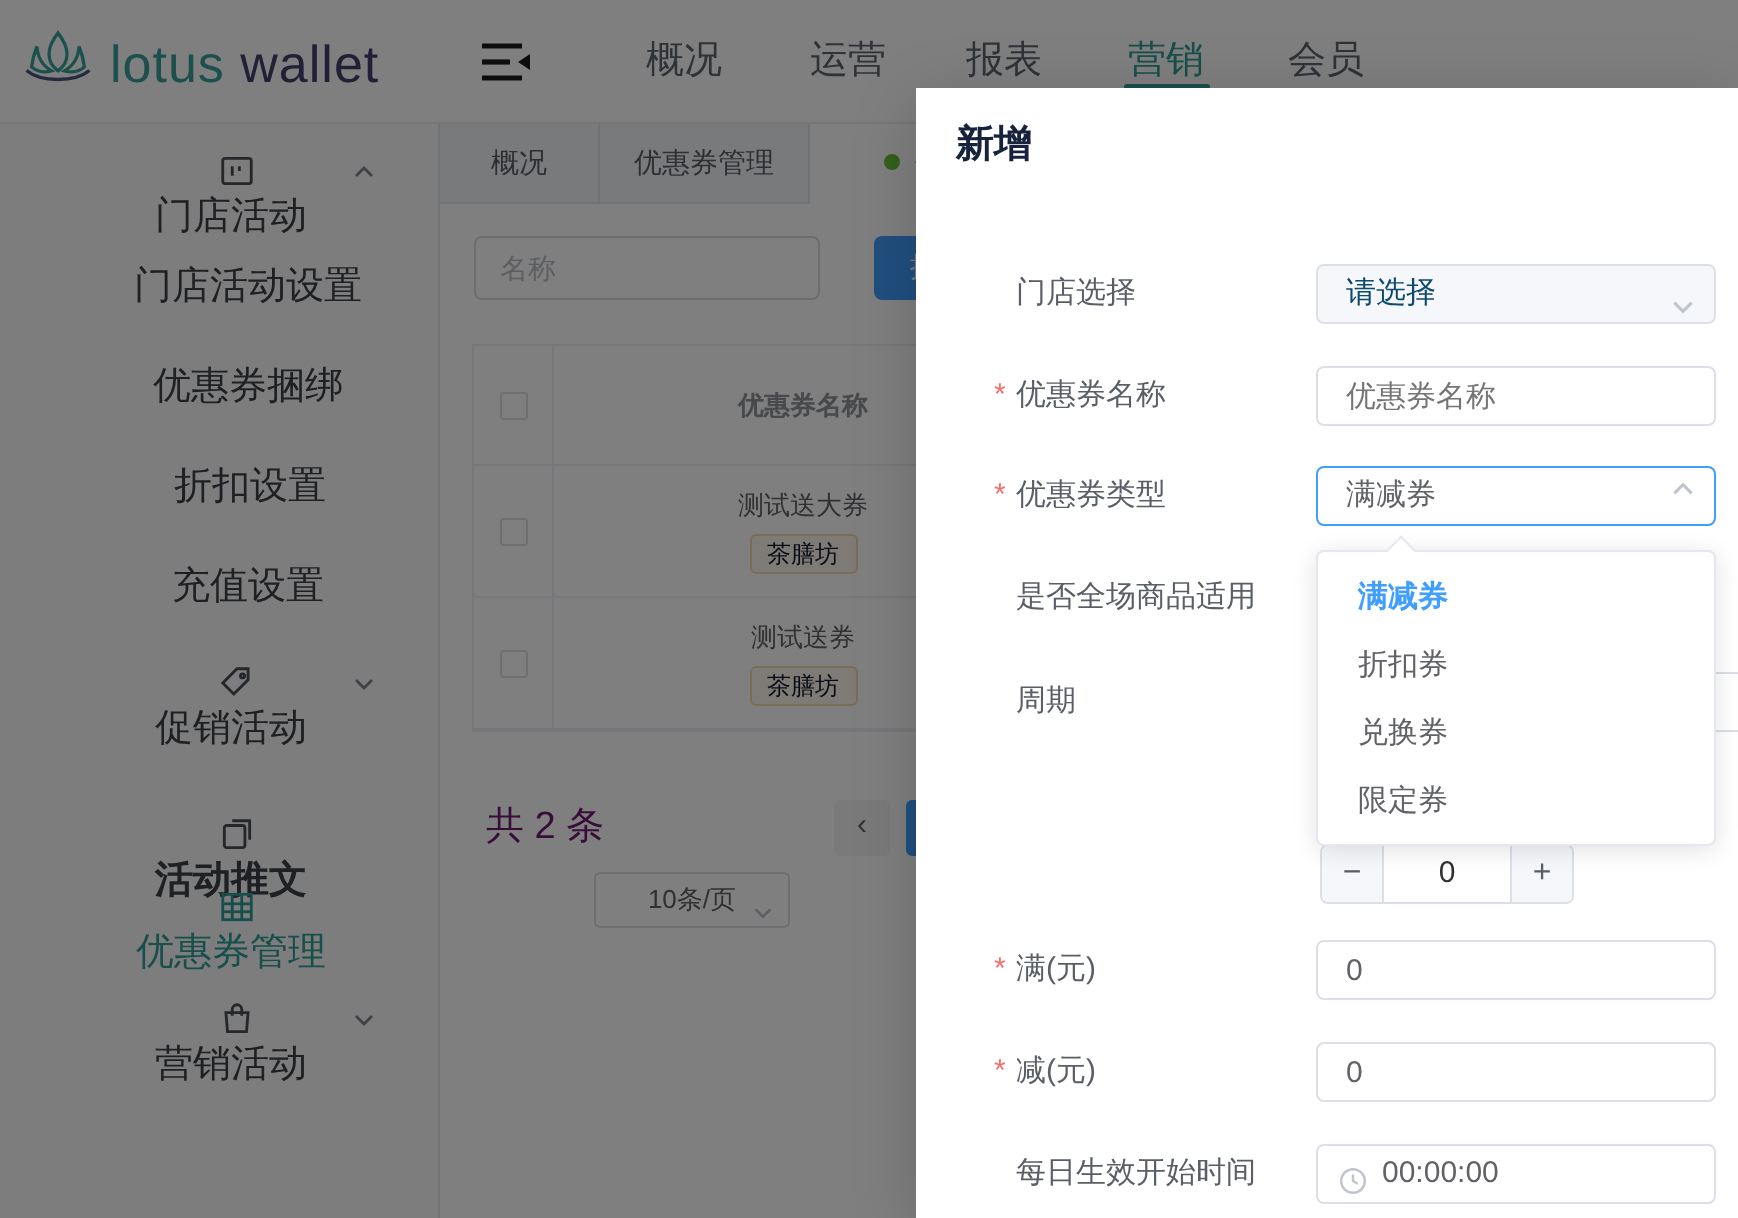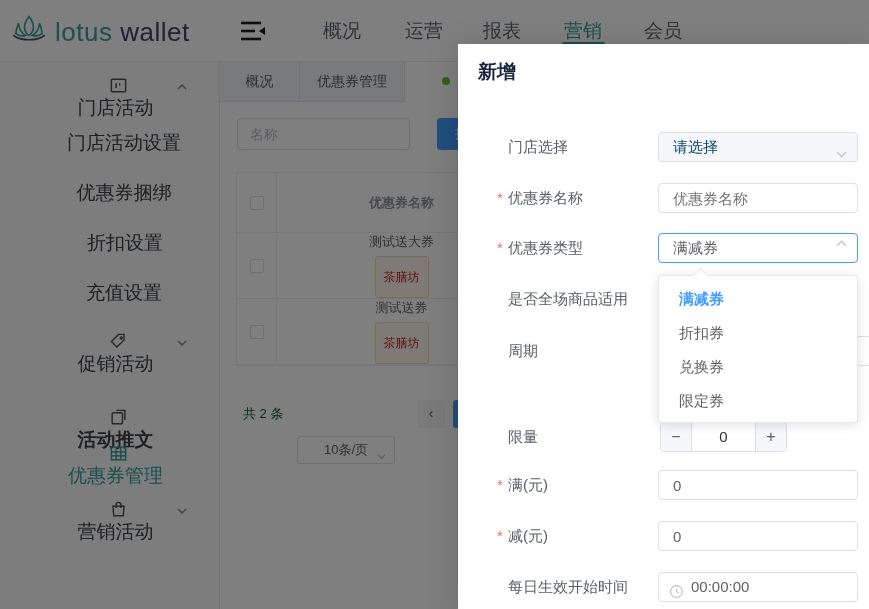--- a/index.html
+++ b/index.html
@@ -39,24 +39,24 @@
   .g-table { position:absolute; left:16px; top:70px; width:604px; border:1px solid #ebeef5; background:#fff; }
   .t-row { display:flex; border-bottom:1px solid #ebeef5; }
   .t-row:last-child { border-bottom:1px solid #ebeef5; }
   .t-c1 { width:40px; display:flex; align-items:center; justify-content:center; border-right:1px solid #ebeef5; }
   .t-c2 { width:250px; display:flex; flex-direction:column; align-items:center; justify-content:center; border-right:1px solid #ebeef5; }
   .t-c3 { flex:1; }
   .t-head { height:60px; }
   .t-head .t-c2 { font-size:13px; font-weight:bold; color:#909399; }
   .t-body-row { height:66px; }
   .row-name { font-size:13px; color:#606266; }
-  .tag { margin-top:5px; font-size:12px; line-height:18px; padding:11px 8px; color:#b91c1c; background:#fdf6ec; border:1px solid #f5dab1; border-radius:3px; }
+  .tag { margin-top:5px; font-size:12px; line-height:18px; padding:0 8px; color:#0f172a; background:#fdf6ec; border:1px solid #f5dab1; border-radius:3px; }
   .checkbox { width:14px; height:14px; border:1px solid #dcdfe6; border-radius:2px; background:#fff; cursor:pointer; }
 
-  .pager-total { position:absolute; left:23px; top:298px; height:28px; line-height:28px; font-size:13px; color:#14532d; }
+  .pager-total { position:absolute; left:23px; top:298px; height:28px; line-height:28px; font-size:19px; color:#701a75; }
   .pager-size { position:absolute; left:77px; top:298px; width:98px; height:28px; border:1px solid #d9dce3; border-radius:3px; background:#fff; font-size:13px; color:#606266; text-align:center; line-height:26px; cursor:pointer;margin-top:36px; }
   .pager-size .pg-chev { position:absolute; right:7px; top:8px; width:11px; height:11px; color:#b8bcc4; }
   .pager-prev { position:absolute; left:197px; top:298px; width:28px; height:28px; background:#f4f4f5; border-radius:3px; color:#606266; font-size:15px; text-align:center; line-height:26px; cursor:pointer; }
   .pager-page { position:absolute; left:233px; top:298px; width:28px; height:28px; background:#409eff; border-radius:3px; color:#fff; font-size:13px; text-align:center; line-height:28px; cursor:pointer; }
 
   
   .overlay { position:absolute; inset:0; background:rgba(0,0,0,0.5); z-index:10; }
   .drawer { position:absolute; left:458px; top:44px; width:411px; height:565px; background:#fff; z-index:20; box-shadow:0 6px 30px rgba(0,0,0,.18); overflow:hidden; }
   .drawer-title { position:absolute; left:20px; top:15px; font-size:19px; font-weight:bold; color:#17233d; }
 
@@ -273,21 +273,20 @@
           <polyline points="2,4 6,8 10,4"></polyline>
         </svg>
     </span>
   </div>
 
   <div class="f-label" style="top:240px;">是否全场商品适用</div>
 
   <div class="f-label" style="top:292px;">周期</div>
   <div class="f-ctl" style="top:292px;width:220px;"></div>
 
-  <div class="f-label" style="top:378px;">限量</div>
   <div class="stepper">
     <span class="step-btn step-minus">−</span>
     <span class="step-val">0</span>
     <span class="step-btn step-plus">+</span>
   </div>
 
   <div class="f-label" style="top:426px;"><span class="star">*</span><span>满(元)</span></div>
   <input class="f-ctl f-input" style="top: 426px;" value="0">
 
   <div class="f-label" style="top:477px;"><span class="star">*</span><span>减(元)</span></div>

